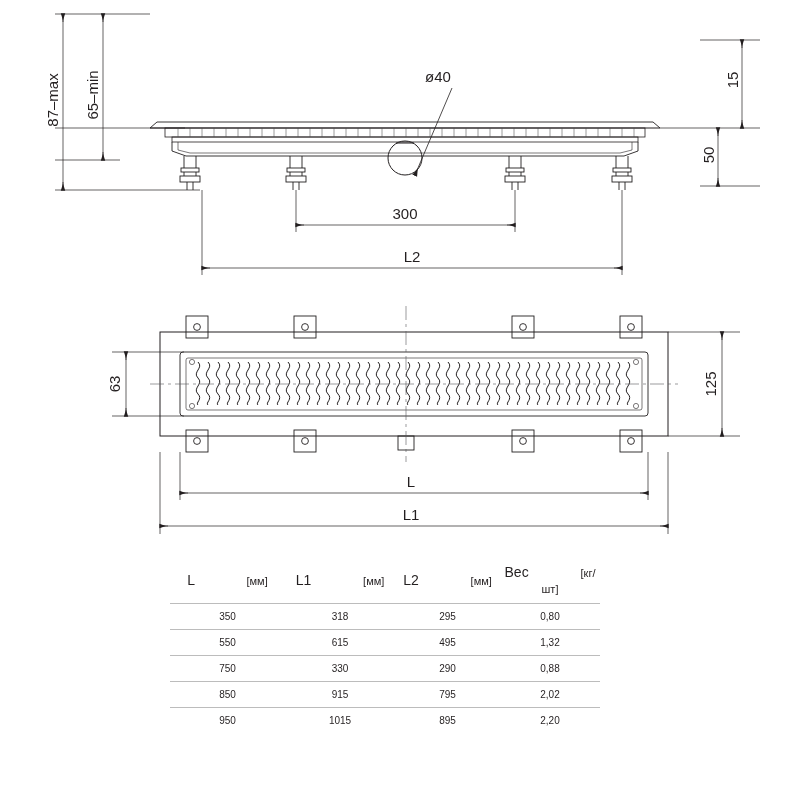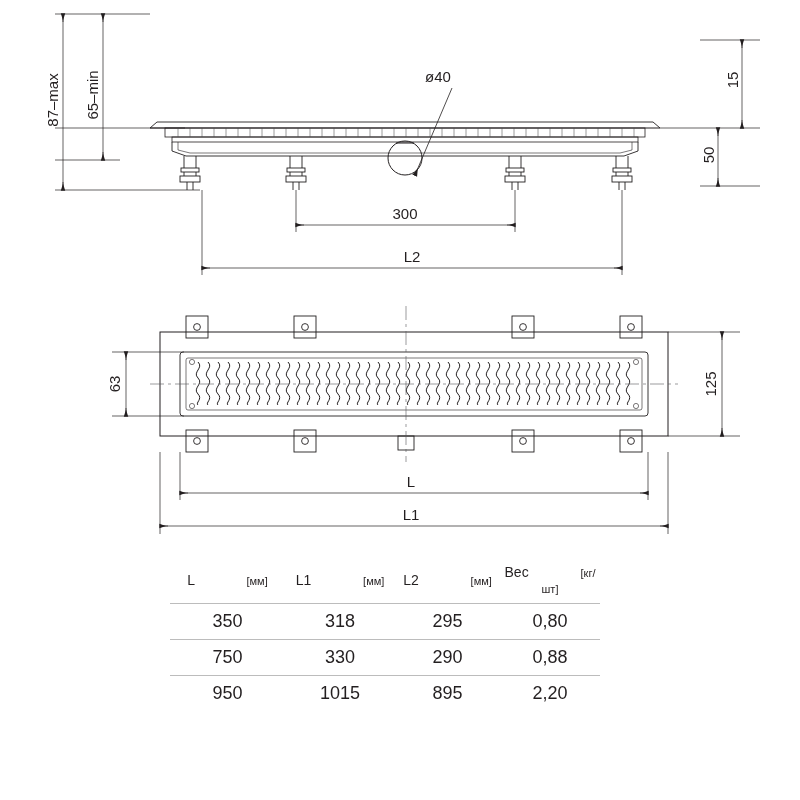--- a/index.html
+++ b/index.html
@@ -43,21 +43,21 @@
     text-align: center;
     font-size: 14px;
   }
   #spec-table th .unit {
     font-size: 11px;
     margin-left: 48px;
   }
   #spec-table td {
     text-align: center;
     padding: 7px 0 7px 0;
-    font-size: 18px;
+    font-size: 10px;
     border-top: 1px solid #bcbcbc;
   }
   #spec-table tr.header-row th {
     border-bottom: none;
   }
   #spec-table col.c1 { width: 115px; }
   #spec-table col.c2 { width: 110px; }
   #spec-table col.c3 { width: 105px; }
   #spec-table col.c4 { width: 100px; }
 </style>
@@ -376,24 +376,36 @@
     </tr>
   </thead>
   <tbody>
     <tr>
       <td>350</td>
       <td>318</td>
       <td>295</td>
       <td>0,80</td>
     </tr>
     <tr>
+      <td>550</td>
+      <td>615</td>
+      <td>495</td>
+      <td>1,32</td>
+    </tr>
+    <tr>
       <td>750</td>
       <td>330</td>
       <td>290</td>
       <td>0,88</td>
+    </tr>
+    <tr>
+      <td>850</td>
+      <td>915</td>
+      <td>795</td>
+      <td>2,02</td>
     </tr>
     <tr>
       <td>950</td>
       <td>1015</td>
       <td>895</td>
       <td>2,20</td>
     </tr>
   </tbody>
 </table>
 

